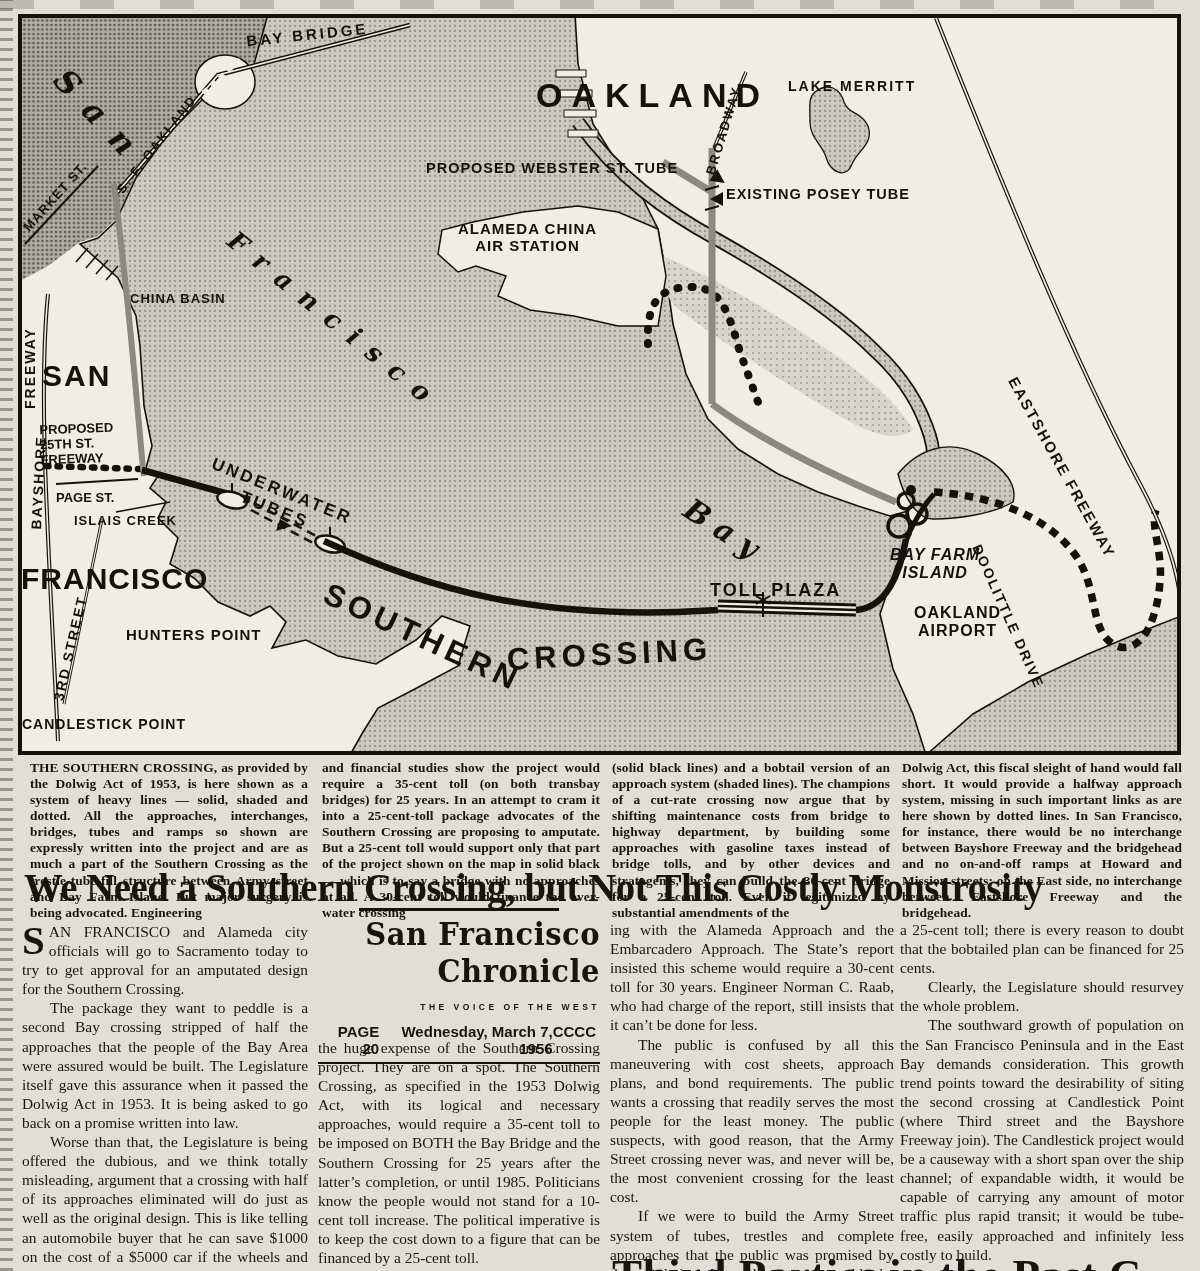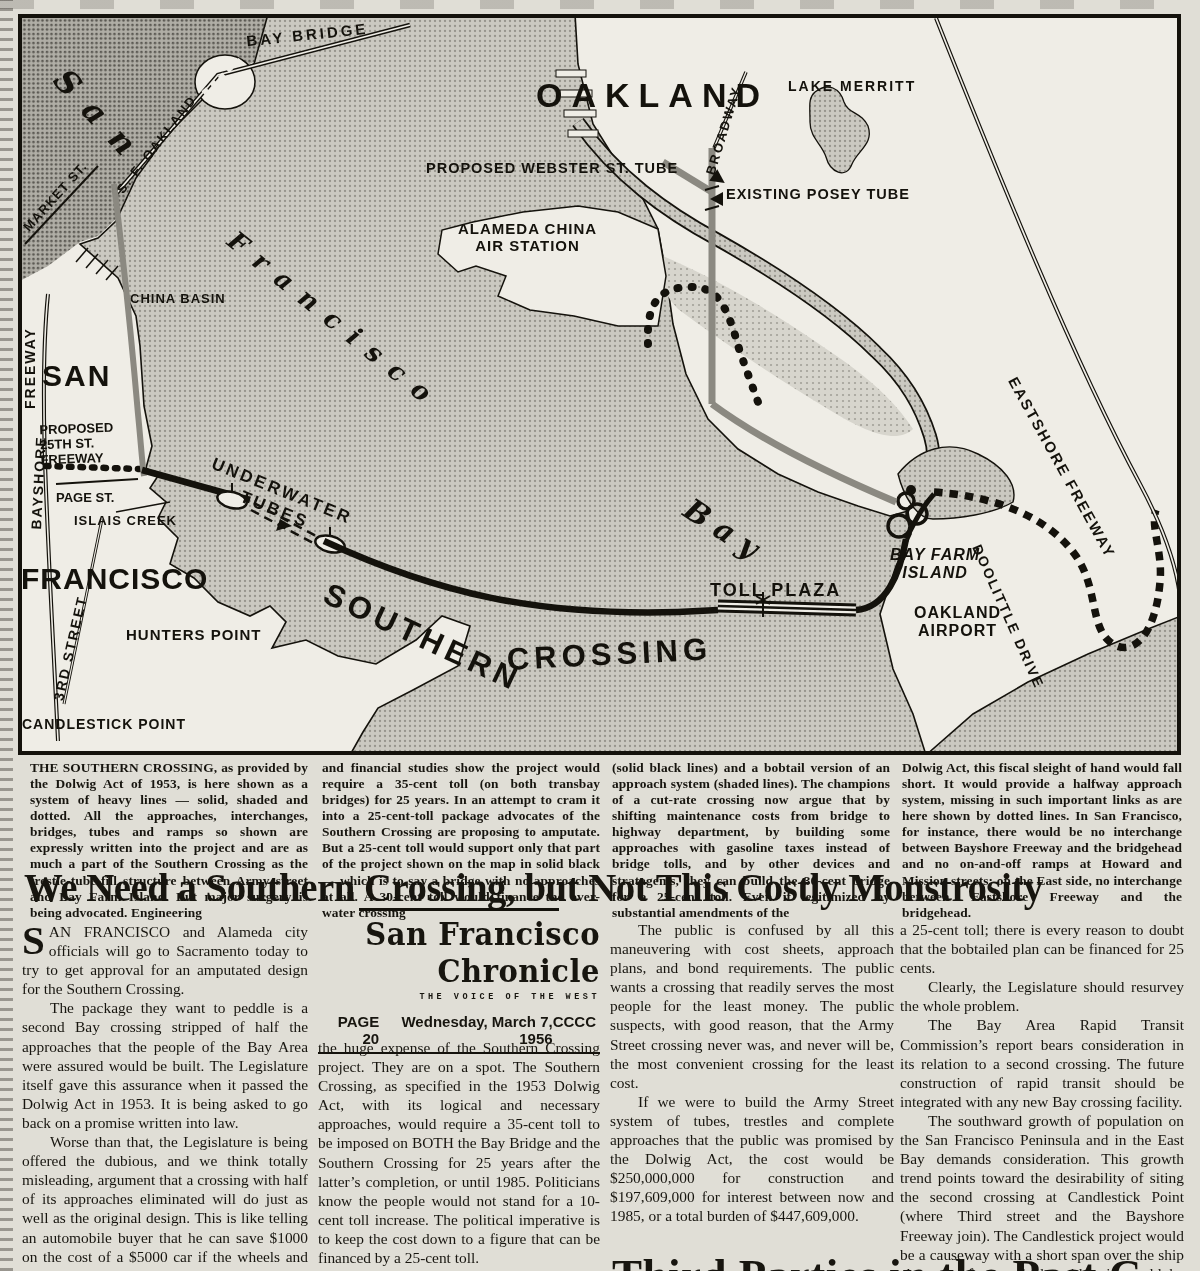--- a/index.html
+++ b/index.html
@@ -22,22 +22,22 @@
   .caption{position:absolute;top:760px;width:278px;font-size:13.4px;font-weight:bold;
            text-align:justify;line-height:1.2;letter-spacing:.1px;}
   
   #headline{position:absolute;left:24px;top:864px;width:1160px;font-size:40px;font-weight:bold;
             letter-spacing:-.5px;white-space:nowrap;transform:scaleX(.97);transform-origin:left top;}
   
   #masthead{position:absolute;left:318px;top:908px;width:282px;text-align:right;}
   .mh-toprule{width:200px;margin:0 auto 5px auto;border-top:3px solid #14120c;}
   .mh-name{font-family:"DejaVu Serif",serif;font-weight:bold;font-size:29px;letter-spacing:.5px;
            transform:scaleY(1.08);transform-origin:center top;}
-  .mh-tag{font-family:Liberation Mono, monospace;font-weight:bold;font-size:8.5px;
-          letter-spacing:3.5px;margin-top:8px;}
+  .mh-tag{font-family:Liberation Sans, sans-serif;font-weight:bold;font-size:8.5px;
+          letter-spacing:3.5px;margin-top:18px;}
   .mh-pubs{margin-top:7px;font-size:11.5px;font-style:italic;font-weight:bold;line-height:1.3;}
   .mh-pagerow{display:flex;justify-content:space-between;align-items:baseline;margin-top:7px;
       padding:4px 4px 5px 4px;border-bottom:2px solid #14120c;
       font-family:"Liberation Sans",sans-serif;font-weight:bold;font-size:15px;}
   
   .col{position:absolute;font-size:15.4px;line-height:1.24;text-align:justify;}
   .col p{margin:0;text-indent:28px;}
   .col p.noindent{text-indent:0;}
   .dropcap{float:left;font-size:41px;line-height:33px;font-weight:bold;padding:2px 4px 0 0;}
   #bottom-headline{position:absolute;left:612px;top:1249px;font-size:45px;font-weight:bold;
@@ -248,27 +248,27 @@
     <p>Worse than that, the Legislature is being offered the dubious, and we think totally misleading, argument that a crossing with half of its approaches eliminated will do just as well as the original design. This is like telling an automobile buyer that he can save $1000 on the cost of a $5000 car if the wheels and steering gear are eliminated.</p>
 
   </div>
 
   <div class="col" style="left:318px;top:1038px;width:282px;">
     <p class="noindent">the huge expense of the Southern Crossing project. They are on a spot.  The Southern Crossing, as specified in the 1953 Dolwig Act, with its logical and necessary approaches, would require a 35-cent toll to be imposed on BOTH the Bay Bridge and the Southern Crossing for 25 years after the latter’s completion, or until 1985.  Politicians know the people would not stand for a 10-cent toll increase.  The political imperative is to keep the cost down to a figure that can be financed by a 25-cent toll.</p>
     <p>In its exhaustive report on the Southern Crossing submitted in December, the San Francisco Bay Toll Crossings Division concluded that a 25-cent toll would provide nothing more than the construction of the tube-and-trestle crossing (at $150,000,000), an $8,000,-000 interchange and ramp system on the San Francisco side, and a $23,000,000 system on the Alameda side</p>
   </div>
 
   <div class="col" style="left:610px;top:920px;width:284px;">
+    <p class="noindent">ing with the Alameda Approach and the Embarcadero Approach.  The State’s report insisted this scheme would require a 30-cent toll for 30 years.  Engineer Norman C. Raab, who had charge of the report, still insists that it can’t be done for less.</p>
     <p>The public is confused by all this maneuvering with cost sheets, approach plans, and bond requirements. The public wants a crossing that readily serves the most people for the least money.  The public suspects, with good reason, that the Army Street crossing never was, and never will be, the most convenient crossing for the least cost.</p>
     <p>If we were to build the Army Street system of tubes, trestles and complete approaches that the public was promised by the Dolwig Act, the cost would be $250,000,000 for construction and $197,609,000 for interest between now and 1985, or a total burden of $447,609,000.</p>
 
   </div>
 
   <div class="col" style="left:900px;top:920px;width:284px;">
     <p class="noindent">a 25-cent toll; there is every reason to doubt that the bobtailed plan can be financed for 25 cents.</p>
     <p>Clearly, the Legislature should resurvey the whole problem.</p>
-    <p>The Bay Area Rapid Transit Commission’s report bears consideration in its relation to a second crossing. The future construction of rapid transit should be integrated with any new Bay crossing facility.</p>
     <p>The southward growth of population on the San Francisco Peninsula and in the East Bay demands consideration.  This growth trend points toward the desirability of siting the second crossing at Candlestick Point (where Third street and the Bayshore Freeway join).  The Candlestick project would be a causeway with a short span over the ship channel; of expandable width, it would be capable of carrying any amount of motor traffic plus rapid transit; it would be tube-free, easily approached and infinitely less costly to build.</p>
 
   </div>
 
   <div id="bottom-headline">Third Parties in the Past C</div>
 </div>
 
 </body></html>

